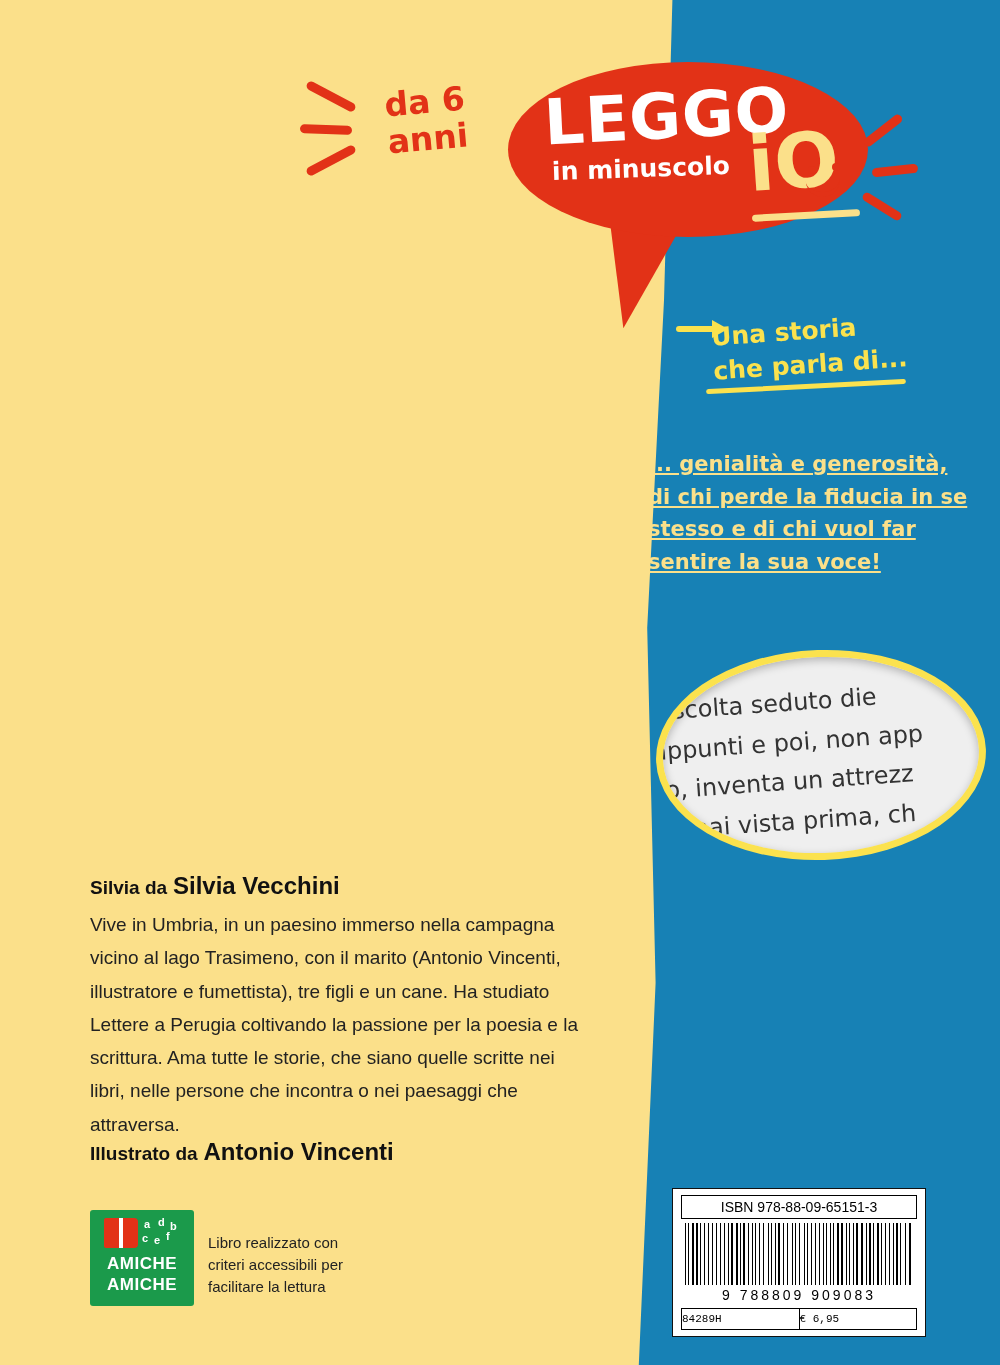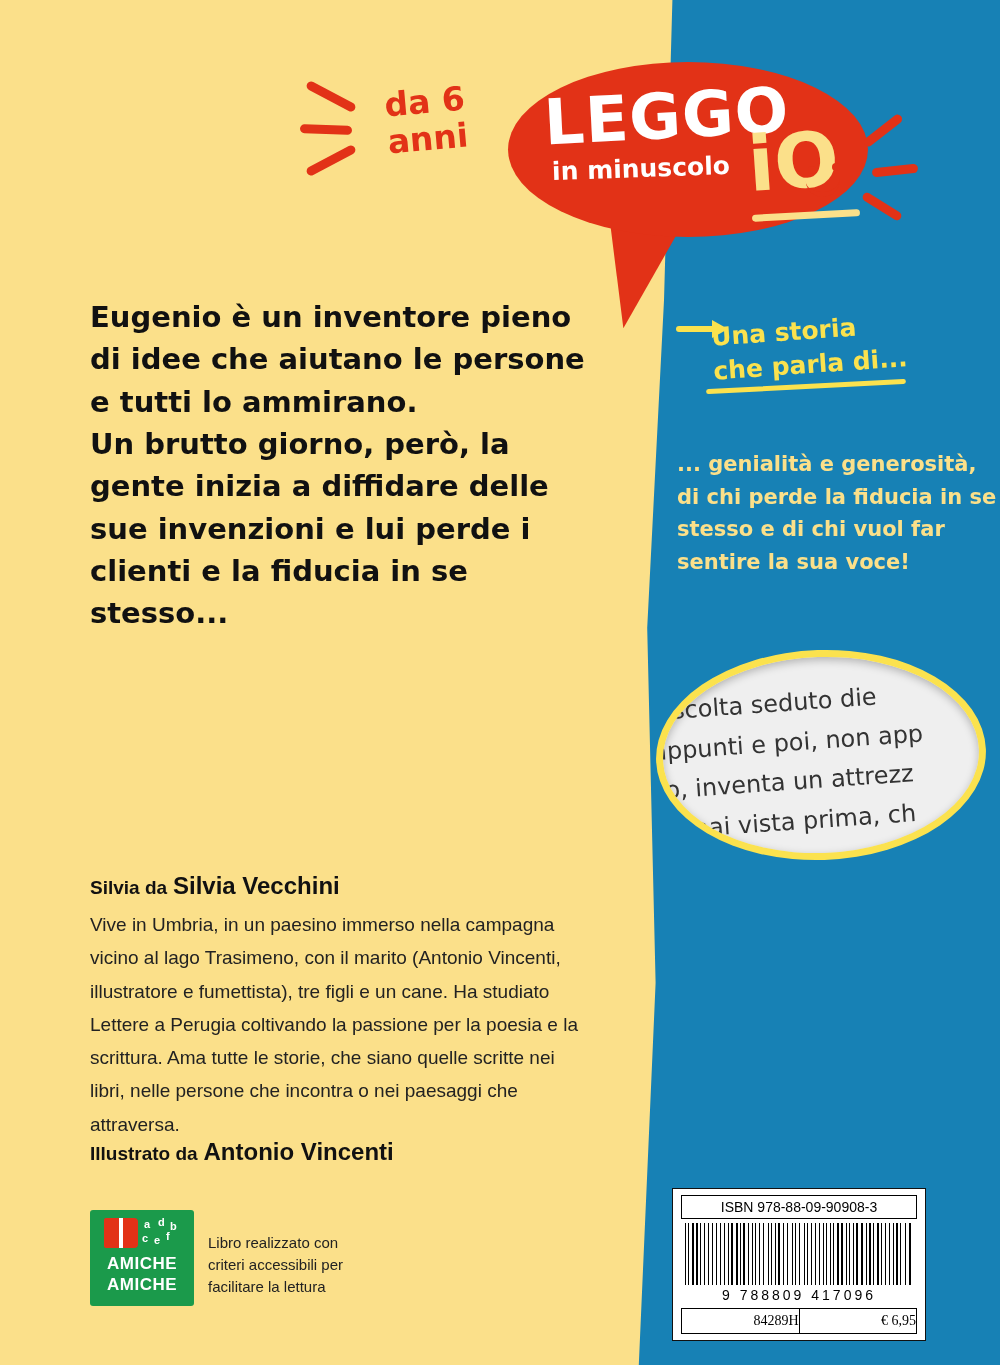--- a/index.html
+++ b/index.html
@@ -211,28 +211,29 @@
     left: 706px;
     top: 384px;
     width: 200px;
     height: 5px;
     background: #FBE24E;
     border-radius: 3px;
     transform: rotate(-3deg);
   }
   .themes {
     position: absolute;
-    left: 677px;
+    left: 648px;
     top: 448px;
     width: 320px;
     color: #FBE08A;
     font-family: "DejaVu Sans", sans-serif;
     font-weight: bold;
     font-size: 21px;
     line-height: 1.55;
+    text-decoration: underline;
   }
 
   
   .magnifier {
     position: absolute;
     left: 656px;
     top: 650px;
     width: 330px;
     height: 210px;
   }
@@ -392,24 +393,24 @@
     margin-top: 2px;
     font-family: "Liberation Sans", sans-serif;
   }
   .code-row {
     display: flex;
     margin-top: 5px;
     border: 1px solid #000;
   }
   .code-row > div {
     flex: 1;
-    text-align: right;
-    font-size: 14px;
+    text-align: left;
+    font-size: 11px;
     padding: 4px 0;
-    font-family: Liberation Serif, serif;
+    font-family: Liberation Mono, monospace;
   }
   .code-row > div:first-child { border-right: 1px solid #000; }
 </style>
 </head>
 <body>
 
 <div class="page">
 
   <div class="blue-panel"></div>
 
@@ -431,22 +432,20 @@
     <div class="logo-io">iO</div>
     <div class="logo-io-underline"></div>
     <div class="face-dot face-eye1"></div>
     <div class="face-dot face-eye2"></div>
     <div class="face-smile"></div>
     <div class="spark s1"></div>
     <div class="spark s2"></div>
     <div class="spark s3"></div>
   </div>
 
-  <div class="blurb" style="white-space: pre-line;">Eugenio è un inventore pieno di idee che aiutano le persone e tutti lo ammirano.
-Un brutto giorno, però, la gente inizia a diffidare delle sue invenzioni e lui perde i clienti e la fiducia in se stesso...</div>
 
   <div class="storia-arrow">
     <div class="shaft"></div>
     <div class="head"></div>
   </div>
   <div class="storia" style="white-space: pre-line;">Una storia
 che parla di...</div>
   <div class="storia-underline"></div>
   <div class="themes">... genialità e generosità, di chi perde la fiducia in se stesso e di chi vuol far sentire la sua voce!</div>
 
@@ -482,21 +481,21 @@
       <span class="l6">f</span>
     </div>
     <div class="pa-name">
       <div>AMICHE</div>
       <div>AMICHE</div>
     </div>
   </div>
   <div class="pa-caption">Libro realizzato con criteri accessibili per facilitare la lettura</div>
 
   <div class="barcode-box">
-    <div class="isbn-text">ISBN 978-88-09-90908-3</div>
+    <div class="isbn-text">ISBN 978-88-09-65151-3</div>
     <div class="bars" id="bars">
         <i style="width: 1px;"></i>
         <i style="width: 1px; background: transparent;"></i>
         <i style="width: 1px;"></i>
         <i style="width: 2px; background: transparent;"></i>
         <i style="width: 3px;"></i>
         <i style="width: 1px; background: transparent;"></i>
         <i style="width: 2px;"></i>
         <i style="width: 1px; background: transparent;"></i>
         <i style="width: 1px;"></i>
@@ -601,20 +600,20 @@
         <i style="width: 1px; background: transparent;"></i>
         <i style="width: 2px;"></i>
         <i style="width: 1px; background: transparent;"></i>
         <i style="width: 2px;"></i>
         <i style="width: 2px; background: transparent;"></i>
         <i style="width: 2px;"></i>
         <i style="width: 2px; background: transparent;"></i>
         <i style="width: 3px;"></i>
         <i style="width: 2px; background: transparent;"></i>
       </div>
-    <div class="barcode-digits">9 788809 417096</div>
+    <div class="barcode-digits">9 788809 909083</div>
     <div class="code-row">
       <div>84289H</div>
       <div>€ 6,95</div>
     </div>
   </div>
 
 </div>
 
 </body></html>

